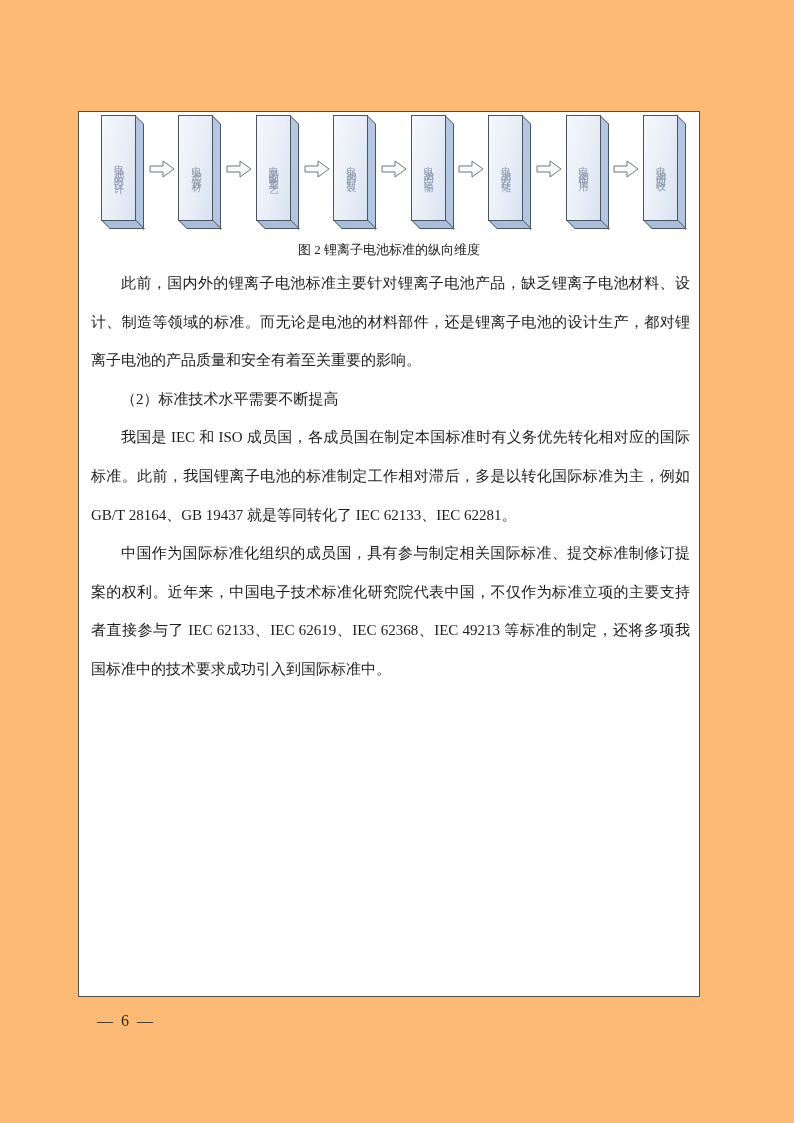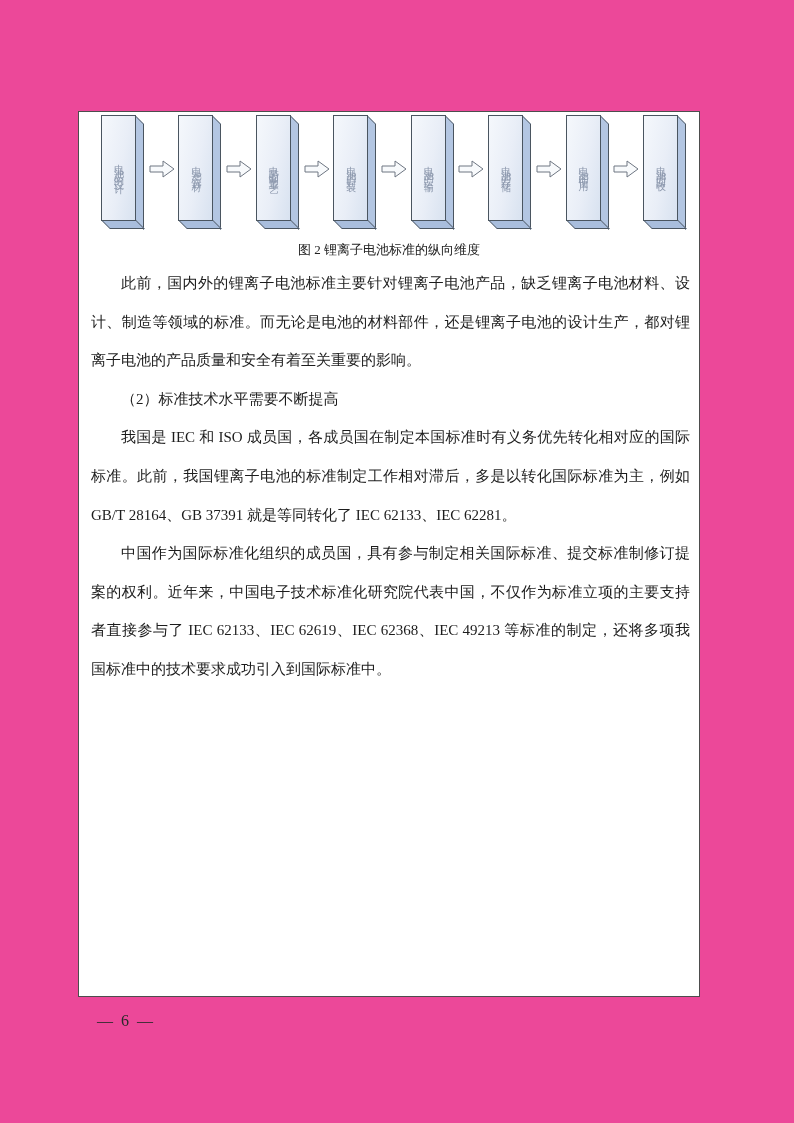--- a/index.html
+++ b/index.html
@@ -1,19 +1,19 @@
 <!DOCTYPE html>
 <html><head>
 <meta charset="utf-8">
 <style>
   html,body{margin:0;padding:0;background:#ffffff;}
   .page{
     position:relative;
     width:794px;height:1123px;
-    background:#ec4899;
+    background:#fdba74;
     font-family:"Liberation Serif","DejaVu Serif",serif;
     color:#1c1c1c;
     overflow:hidden;
   }
   .frame{
     position:absolute;left:78px;top:111px;
     width:622px;height:886px;
     border:1px solid #4d4d4d;
     box-sizing:border-box;
     background:#ffffff;
@@ -204,20 +204,20 @@
           </div>
       </div>
 
     </div>
 
     <div class="caption">图 2 锂离子电池标准的纵向维度</div>
 
     <div class="bodytext">
       <p>此前，国内外的锂离子电池标准主要针对锂离子电池产品，缺乏锂离子电池材料、设计、制造等领域的标准。而无论是电池的材料部件，还是锂离子电池的设计生产，都对锂离子电池的产品质量和安全有着至关重要的影响。</p>
       <p>（2）标准技术水平需要不断提高</p>
-      <p>我国是 IEC 和 ISO 成员国，各成员国在制定本国标准时有义务优先转化相对应的国际标准。此前，我国锂离子电池的标准制定工作相对滞后，多是以转化国际标准为主，例如 GB/T 28164、GB 37391 就是等同转化了 IEC 62133、IEC 62281。</p>
+      <p>我国是 IEC 和 ISO 成员国，各成员国在制定本国标准时有义务优先转化相对应的国际标准。此前，我国锂离子电池的标准制定工作相对滞后，多是以转化国际标准为主，例如 GB/T 28164、GB 19437 就是等同转化了 IEC 62133、IEC 62281。</p>
       <p>中国作为国际标准化组织的成员国，具有参与制定相关国际标准、提交标准制修订提案的权利。近年来，中国电子技术标准化研究院代表中国，不仅作为标准立项的主要支持者直接参与了 IEC 62133、IEC 62619、IEC 62368、IEC 49213 等标准的制定，还将多项我国标准中的技术要求成功引入到国际标准中。</p>
     </div>
 
   </div>
 
   <div class="pageno">— 6 —</div>
 </div>
 
 </body></html>

